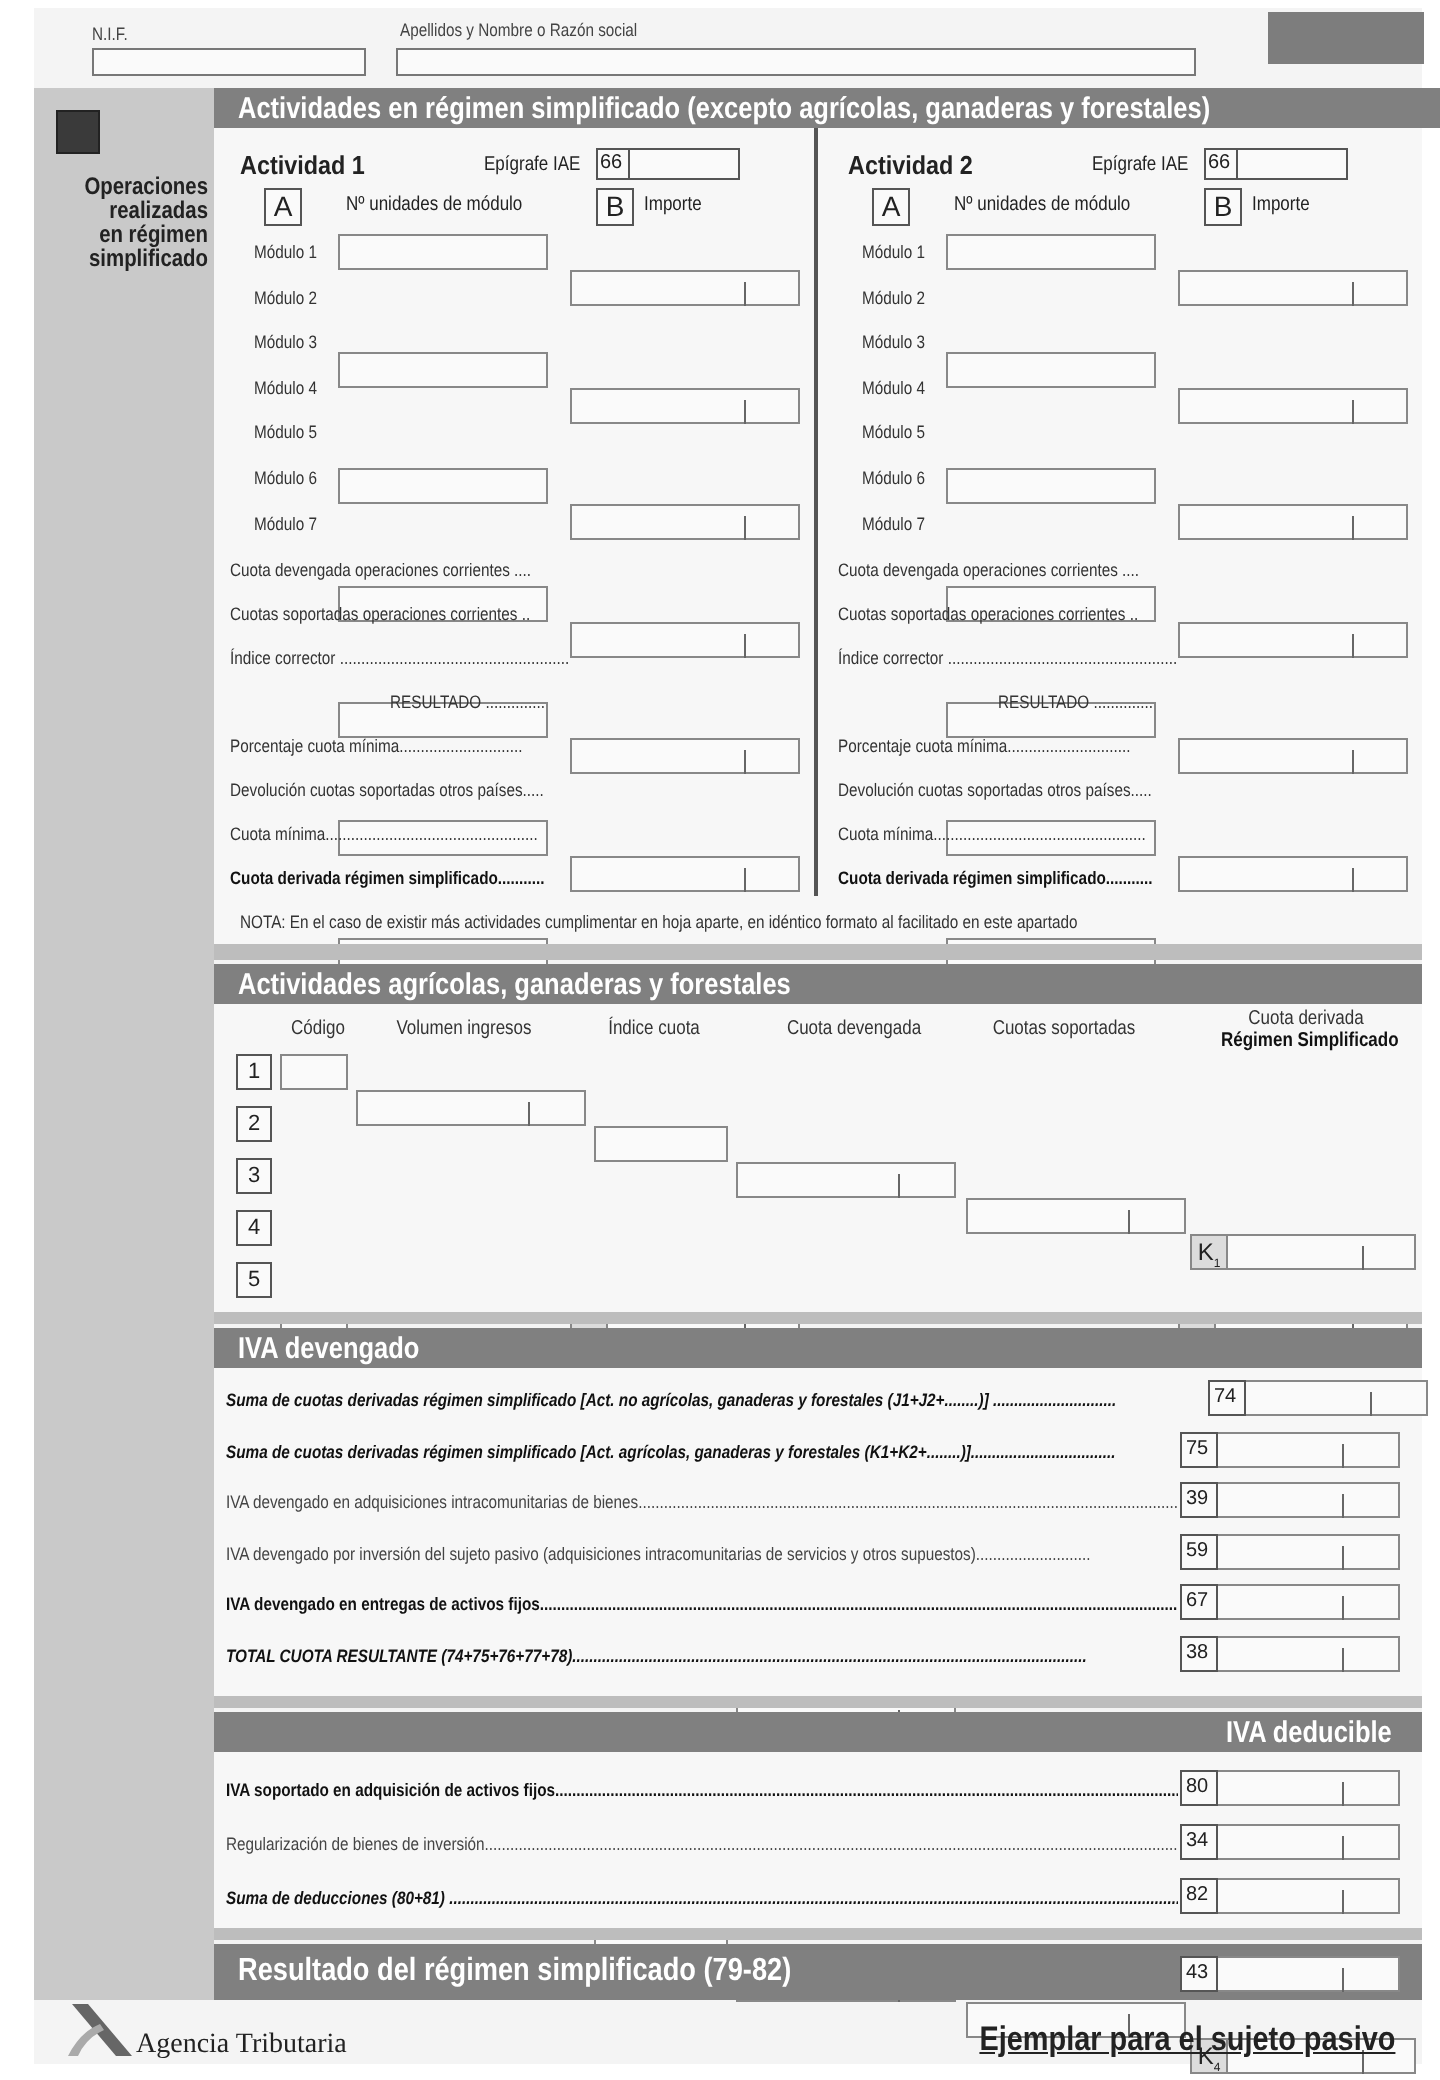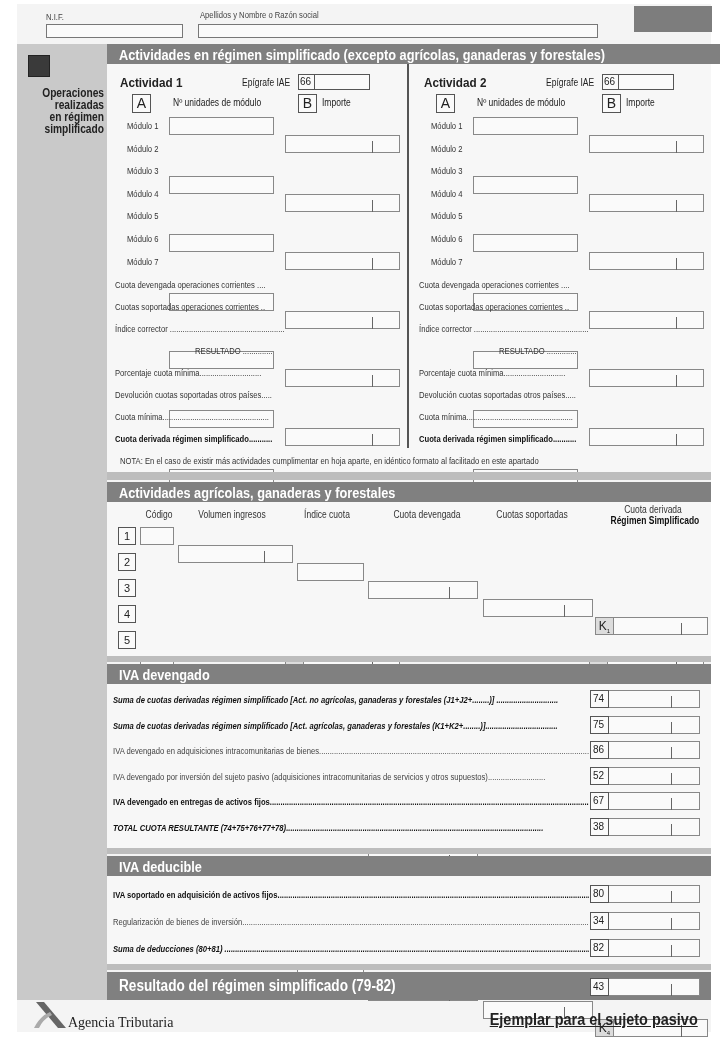--- a/index.html
+++ b/index.html
@@ -319,43 +319,43 @@
     </div>
     <div class="abs num-box" style="left: 11px; top: 129px;">5</div>
   </div>
 <div class="abs sec-band" style="left:107px;top:656px;width:604px;height:6px;"></div>
 
 <div class="abs sec-header" style="left:107px;top:664px;width:604px;height:20px;">
   <span>IVA devengado</span>
 </div>
 <div id="ivadev" class="abs content-panel" style="left:107px;top:684px;width:604px;height:164px;">
     <div class="abs iva-label bi" style="left: 6px; top: 11px; width: 560px;">Suma de cuotas derivadas régimen simplificado [Act. no agrícolas, ganaderas y forestales (J1+J2+........)] .............................</div>
-    <div class="abs" style="left: 483px; top: 6px; width: 110px; height: 22px; display: flex;">
+    <div class="abs" style="left: 497px; top: 6px; width: 110px; height: 22px; display: flex;">
       <div class="num-key">74</div>
       <div class="inbox" style="flex: 1 1 0%; border-left: none;">
         <div class="tick" style="left: 62px;"></div>
       </div>
     </div>
     <div class="abs iva-label bi" style="left: 6px; top: 36.6px; width: 560px;">Suma de cuotas derivadas régimen simplificado [Act. agrícolas, ganaderas y forestales (K1+K2+........)]..................................</div>
     <div class="abs" style="left: 483px; top: 31.6px; width: 110px; height: 18px; display: flex;">
       <div class="num-key">75</div>
       <div class="inbox" style="flex: 1 1 0%; border-left: none;">
         <div class="tick" style="left: 62px;"></div>
       </div>
     </div>
     <div class="abs iva-label" style="left: 6px; top: 62.2px; width: 560px;">IVA devengado en adquisiciones intracomunitarias de bienes.......................................................................................................................................................</div>
     <div class="abs" style="left: 483px; top: 57.2px; width: 110px; height: 18px; display: flex;">
-      <div class="num-key">86</div>
+      <div class="num-key">39</div>
       <div class="inbox" style="flex: 1 1 0%; border-left: none;">
         <div class="tick" style="left: 62px;"></div>
       </div>
     </div>
     <div class="abs iva-label" style="left: 6px; top: 87.8px; width: 560px;">IVA devengado por inversión del sujeto pasivo (adquisiciones intracomunitarias de servicios y otros supuestos)...........................</div>
     <div class="abs" style="left: 483px; top: 82.8px; width: 110px; height: 18px; display: flex;">
-      <div class="num-key">52</div>
+      <div class="num-key">59</div>
       <div class="inbox" style="flex: 1 1 0%; border-left: none;">
         <div class="tick" style="left: 62px;"></div>
       </div>
     </div>
     <div class="abs iva-label b" style="left: 6px; top: 113.4px; width: 560px;">IVA devengado en entregas de activos fijos.........................................................................................................................................................</div>
     <div class="abs" style="left: 483px; top: 108.4px; width: 110px; height: 18px; display: flex;">
       <div class="num-key">67</div>
       <div class="inbox" style="flex: 1 1 0%; border-left: none;">
         <div class="tick" style="left: 62px;"></div>
       </div>
@@ -363,21 +363,21 @@
     <div class="abs iva-label bi" style="left: 6px; top: 139px; width: 560px;">TOTAL CUOTA RESULTANTE (74+75+76+77+78).........................................................................................................................</div>
     <div class="abs" style="left: 483px; top: 134px; width: 110px; height: 18px; display: flex;">
       <div class="num-key">38</div>
       <div class="inbox" style="flex: 1 1 0%; border-left: none;">
         <div class="tick" style="left: 62px;"></div>
       </div>
     </div>
   </div>
 <div class="abs sec-band" style="left:107px;top:848px;width:604px;height:6px;"></div>
 
-<div class="abs sec-header" style="left:107px;top:856px;width:604px;height:20px;">
+<div class="abs sec-header" style="left:107px;top:856px;width:604px;height:20px;justify-content:flex-end;">
   <span>IVA deducible</span>
 </div>
 <div id="ivaded" class="abs content-panel" style="left:107px;top:876px;width:604px;height:88px;">
     <div class="abs iva-label b" style="left: 6px; top: 14px; width: 560px;">IVA soportado en adquisición de activos fijos.........................................................................................................................................................................</div>
     <div class="abs" style="left: 483px; top: 9px; width: 110px; height: 18px; display: flex;">
       <div class="num-key">80</div>
       <div class="inbox" style="flex: 1 1 0%; border-left: none;">
         <div class="tick" style="left: 62px;"></div>
       </div>
     </div>

